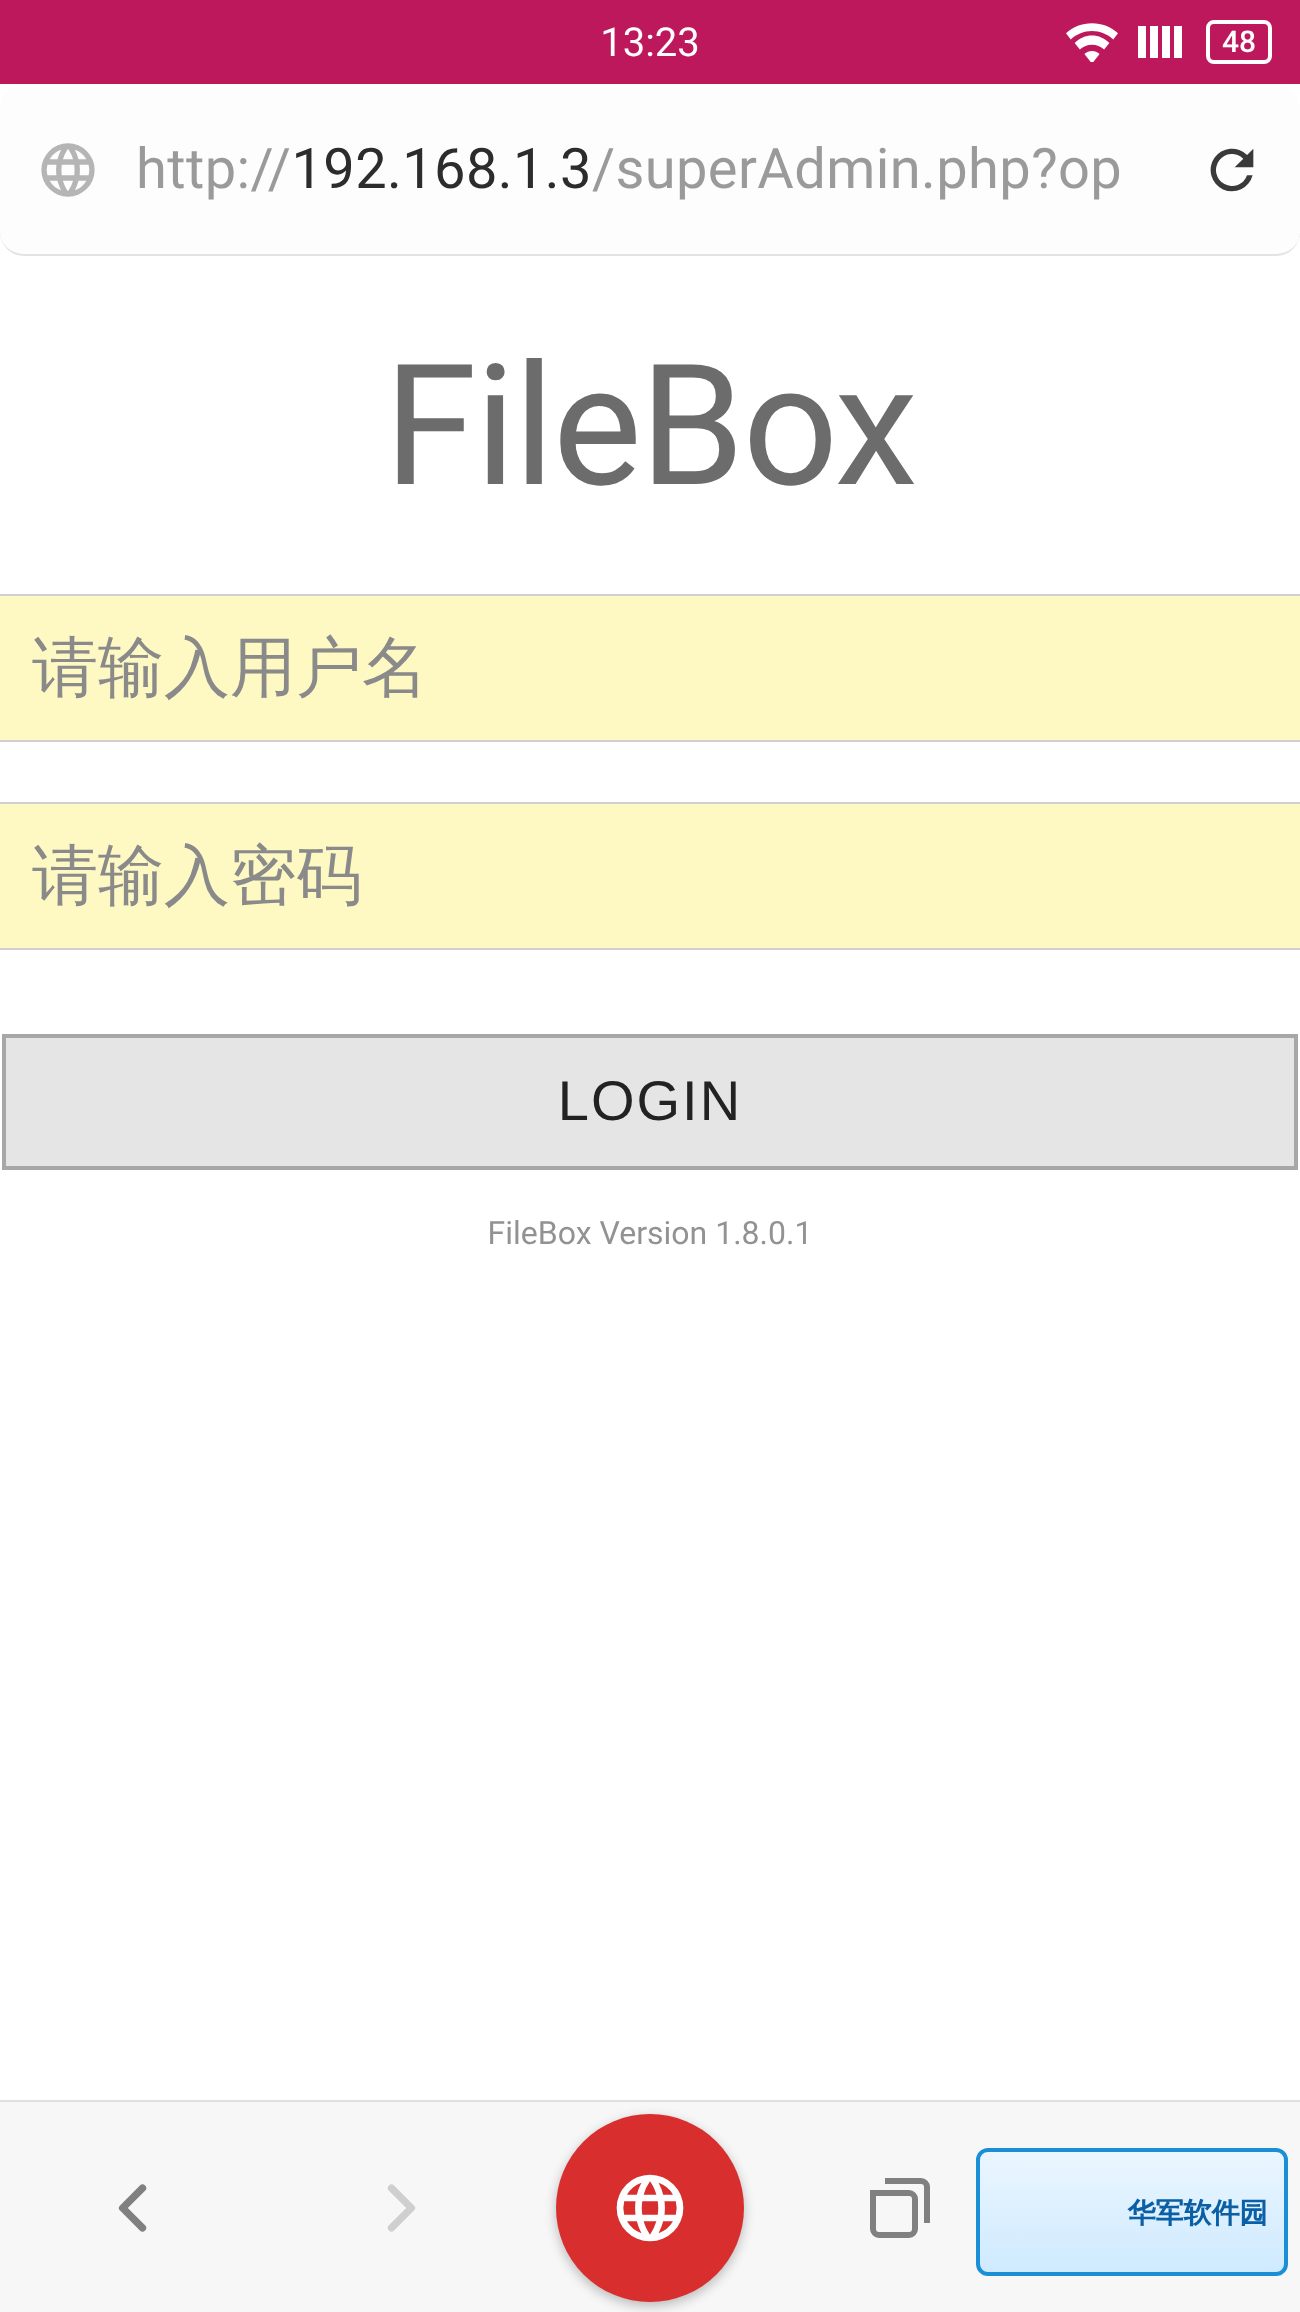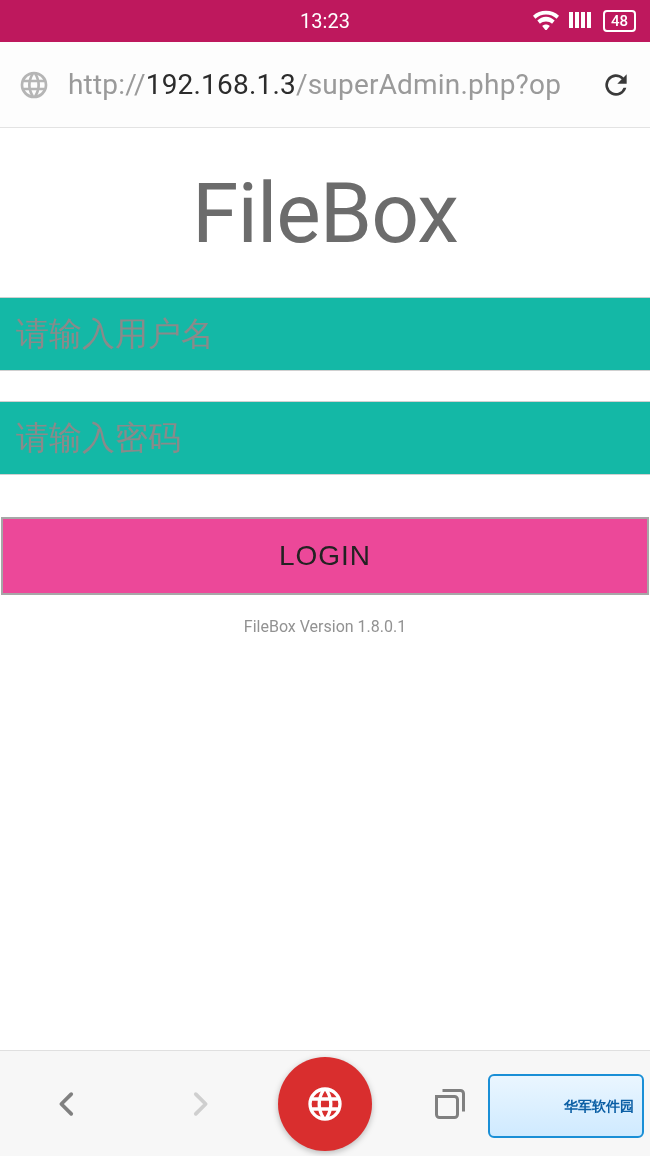--- a/index.html
+++ b/index.html
@@ -20,41 +20,42 @@
       justify-content: center;
       position: relative;
       color: #ffffff;
       font-size: 20px;
     }
     .status-time { position: absolute; left: 50%; transform: translateX(-50%); }
     .status-right {
       position: absolute;
       right: 14px;
       display: flex;
-      align-items: flex-start;
+      align-items: center;
       gap: 10px;
     }
     .wifi-icon, .signal-icon { display: inline-flex; }
     .battery-box {
       border: 2px solid #fff;
       border-radius: 4px;
       padding: 0 6px;
       font-size: 15px;
       font-weight: 500;
       line-height: 18px;
     }
     
     .address-bar {
       height: 86px;
       background: #fdfdfd;
       border-bottom: 1px solid #e3e3e3;
       display: flex;
       align-items: center;
       padding: 0 18px;
       gap: 18px;
+      border-radius: 12px;
     }
     .globe-icon-grey { color: #b5b5b5; display: flex; }
     .url {
       flex: 1;
       font-size: 28px;
       color: #9a9a9a;
       white-space: nowrap;
       overflow: hidden;
       letter-spacing: 0.2px;
     }
@@ -69,35 +70,35 @@
       margin-top: 36px;
       margin-bottom: 34px;
       letter-spacing: -1px;
     }
     .input-field {
       width: 100%;
       height: 74px;
       border: 1px solid #d0d0d0;
       border-left: none;
       border-right: none;
-      background: #14b8a6;
+      background: #fef9c3;
       font-size: 33px;
       color: #333;
       padding: 0 16px;
       outline: none;
       margin-bottom: 30px;
     }
     .input-field::placeholder { color: #8a8a8a; }
     .login-btn {
       display: block;
       width: 648px;
-      height: 78px;
+      height: 68px;
       margin: 12px auto 0;
       border: 2px solid #a7a7a7;
-      background: #ec4899;
+      background: #e5e5e5;
       font-size: 28px;
       color: #222;
       letter-spacing: 1px;
       cursor: pointer;
     }
     .version-text {
       text-align: center;
       color: #929292;
       font-size: 16px;
       margin-top: 22px;

